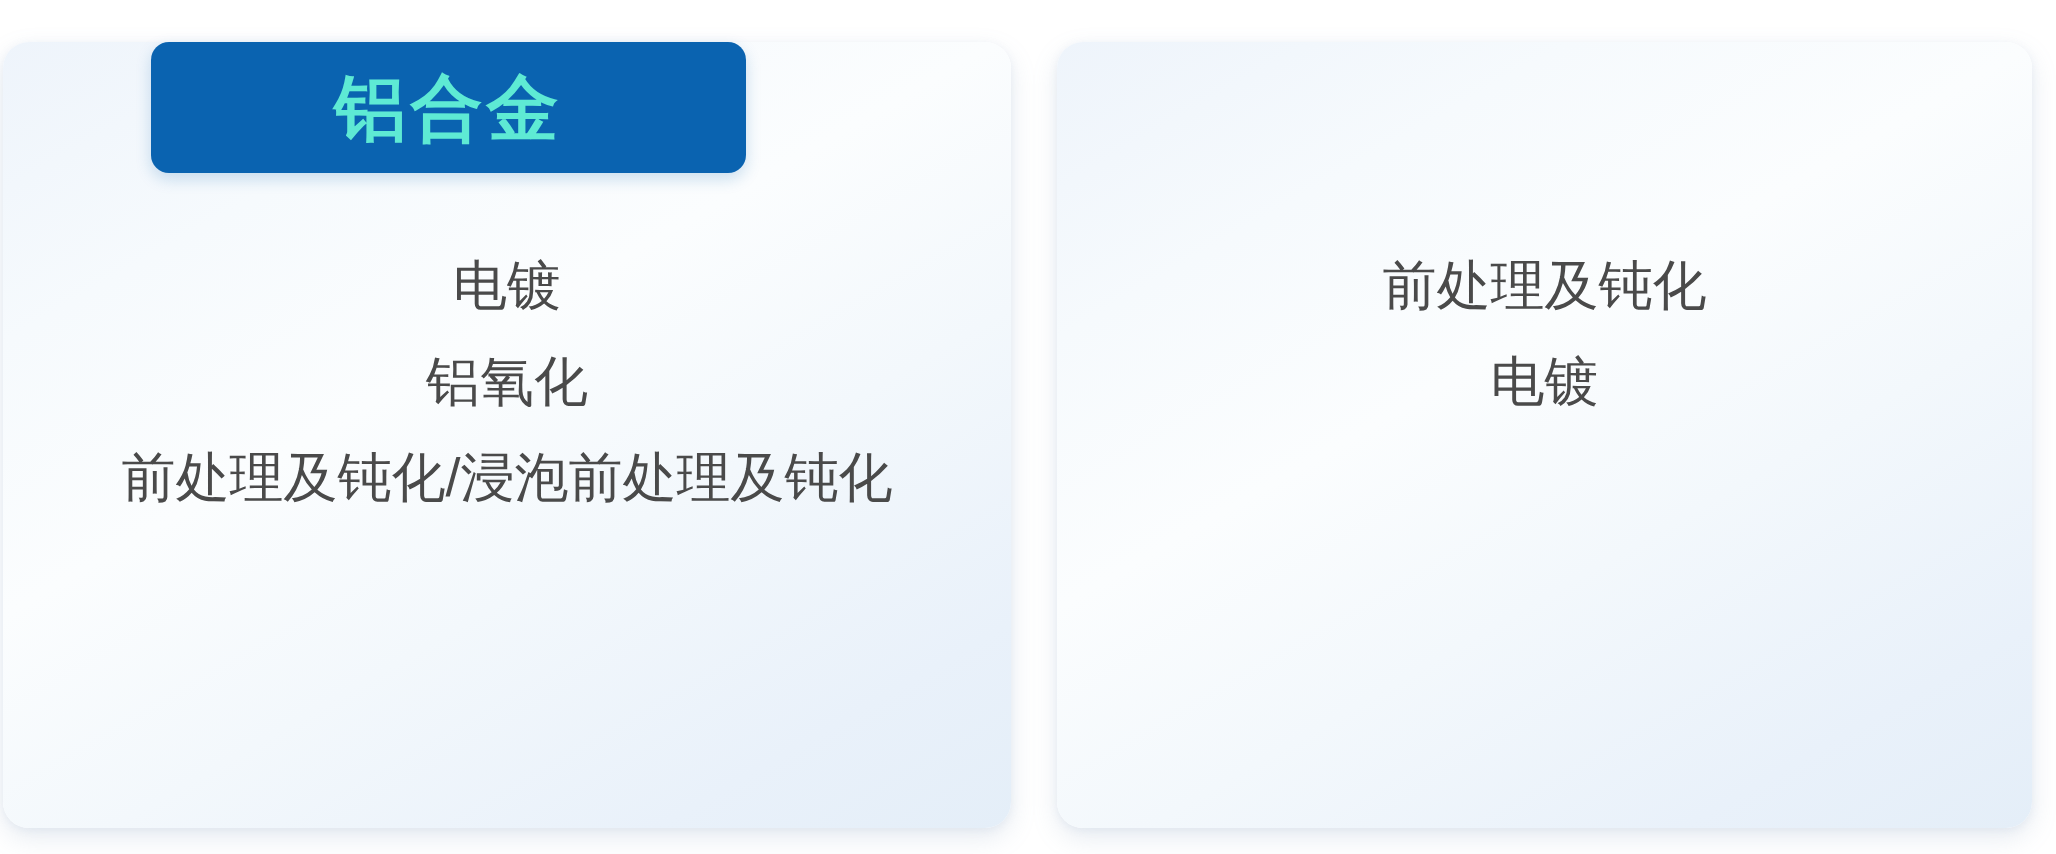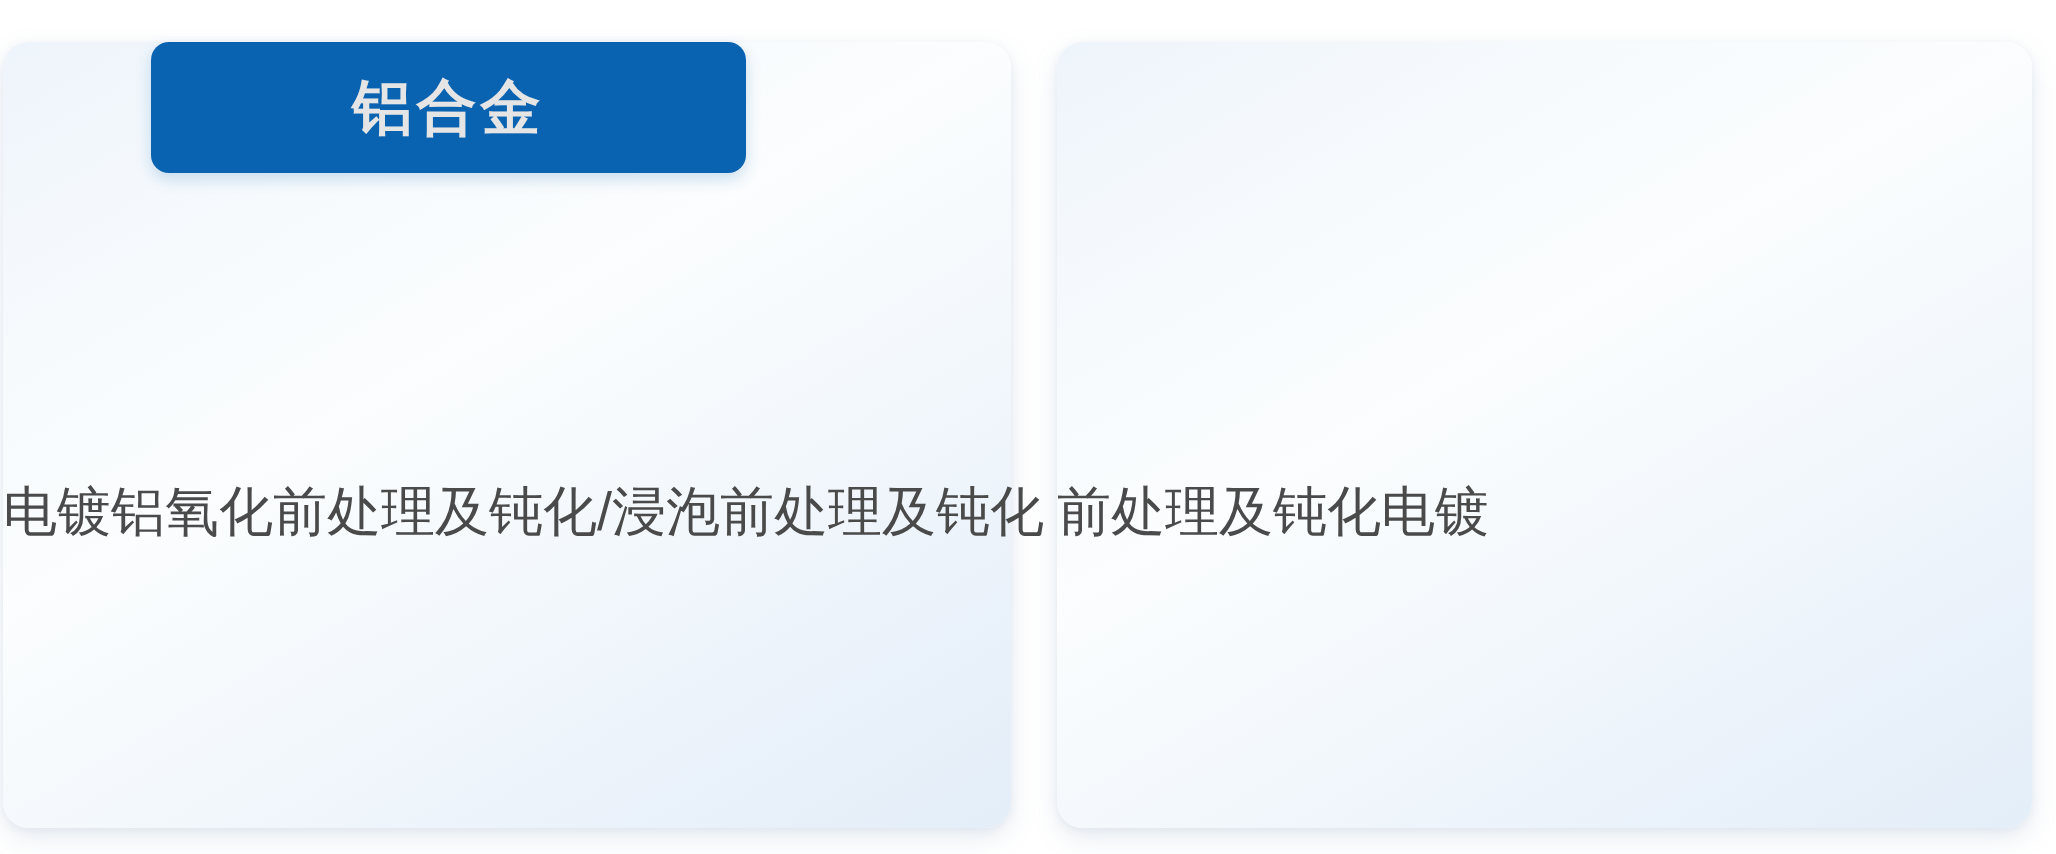--- a/index.html
+++ b/index.html
@@ -47,38 +47,38 @@
     border-radius: 18px;
     background: #0a63b0;
     display: flex;
     align-items: center;
     justify-content: center;
     box-shadow: 0 6px 16px rgba(10, 99, 176, 0.20);
   }
   .badge-left  { left: 148px;  width: 595px; }
 
   .badge-title {
-    color: #e5e5e5;
-    font-size: 60px;
+    color: #5eead4;
+    font-size: 72px;
     font-weight: bold;
     letter-spacing: 4px;
     line-height: 1;
     white-space: nowrap;
   }
 
   .card-body {
     position: absolute;
     left: 0;
     right: 0;
     top: 131px;
     bottom: 0;
     display: flex;
-    flex-direction: row;
+    flex-direction: column;
     align-items: center;
-    padding-top: 20px;
+    padding-top: 64px;
     box-sizing: border-box;
   }
 
   .item {
     color: #4a4a4a;
     font-size: 54px;
     line-height: 1;
     white-space: nowrap;
     margin: 0;
     height: 96px;

